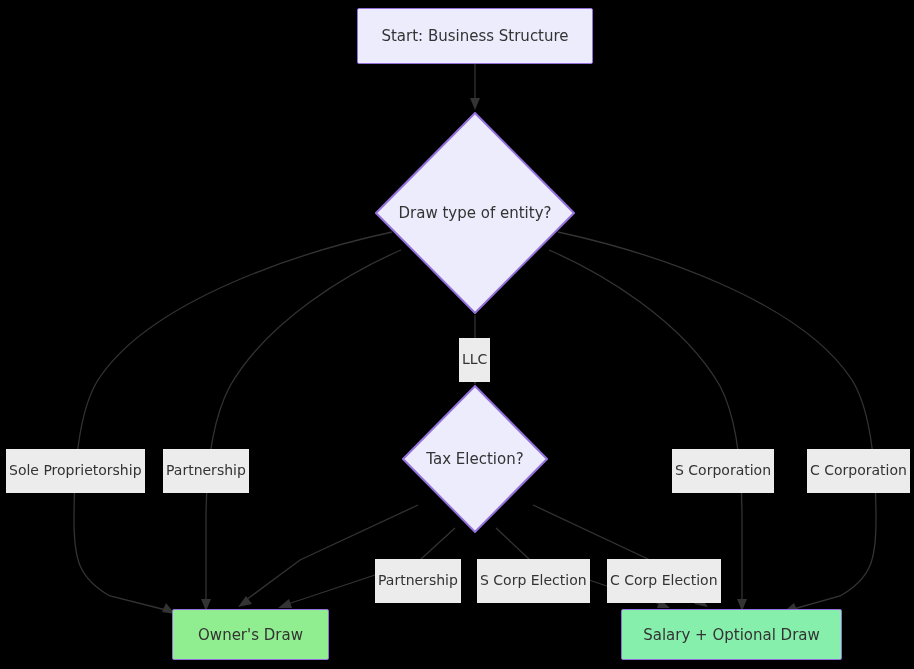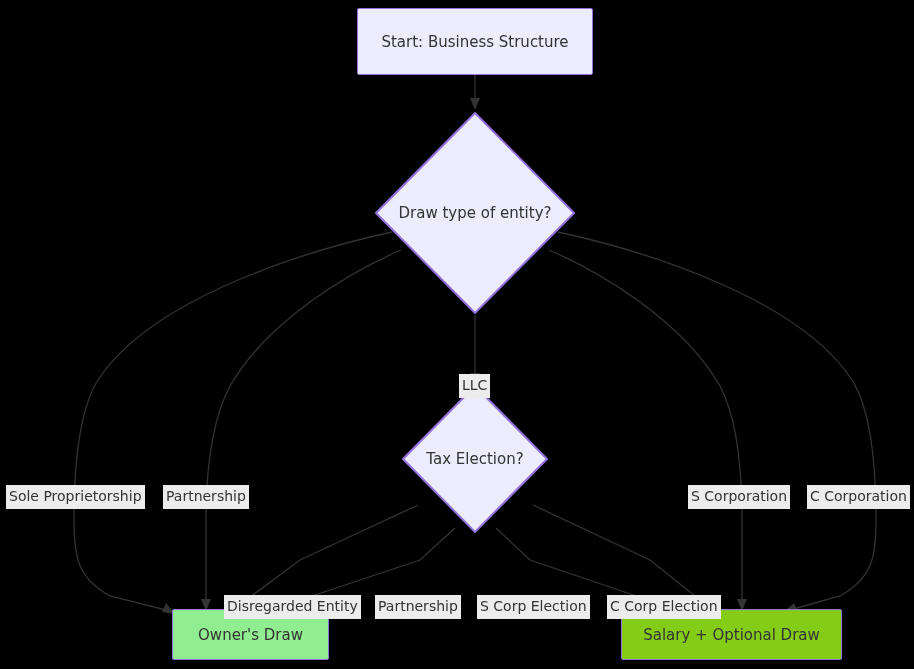--- a/index.html
+++ b/index.html
@@ -49,21 +49,21 @@
     border-radius: 2px;
   }
   .node-start {
     background: #ececfc;
   }
   .node-green {
     background: #90ee90;
     margin-left: 44px;
   }
   .node-blue {
-    background: #84cc16;
+    background: #86efac;
   }
   .node-diamond {
     background: transparent;
     border: none;
   }
   .diamond-shape {
     position: absolute;
     left: 0;
     top: 0;
     width: 100%;
@@ -75,24 +75,23 @@
     color: #333333;
     font-size: 15px;
     white-space: nowrap;
   }
   .edge-label {
     position: absolute;
     background: #ececec;
     color: #333333;
     font-size: 14px;
     line-height: 1.25;
-    padding: 3px 3px;
+    padding: 13px 3px;
     white-space: nowrap;
     box-sizing: border-box;
-    margin-top: 36px;
   }
 </style>
 </head>
 <body>
 
 <div id="canvas">
 
   <svg id="edges" viewBox="0 0 914 669" xmlns="http://www.w3.org/2000/svg">
 
     <g>
@@ -139,21 +138,21 @@
       <path class="edge-path" d="M496,528 L530,560 L660,604"></path>
       <polygon class="arrow-head" points="670,608 657,608 660,599"></polygon>
     </g>
 
     <g>
       <path class="edge-path" d="M533,505 L650,560 L700,600"></path>
       <polygon class="arrow-head" points="708,607 694,604 700,596"></polygon>
     </g>
   </svg>
 
-  <div class="node node-rect node-start" style="left:357px; top:8px; width:236px; height:67px;">
+  <div class="node node-rect node-start" style="left:357px; top:8px; width:236px; height:56px;">
     <span>Start: Business Structure</span>
   </div>
 
   <div class="node node-diamond" style="left:375px; top:112px; width:200px; height:202px;">
     <svg class="diamond-shape" viewBox="0 0 200 202" preserveAspectRatio="none" xmlns="http://www.w3.org/2000/svg">
       <polygon points="100,1 199,101 100,201 1,101" fill="#ececfc" stroke="#9370db" stroke-width="2"></polygon>
     </svg>
     <span class="diamond-label">Draw type of entity?</span>
   </div>
 
@@ -171,25 +170,24 @@
   <div class="node node-rect node-blue" style="left:621px; top:609px; width:221px; height:51px;">
     <span>Salary + Optional Draw</span>
   </div>
 
   <div class="edge-label" style="left:6px; top:449px;">Sole Proprietorship</div>
 
   <div class="edge-label" style="left:163px; top:449px;">Partnership</div>
 
   <div class="edge-label" style="left:459px; top:338px;">LLC</div>
 
-  <div class="edge-label" style="left:688px; top:449px;">S Corporation</div>
+  <div class="edge-label" style="left:672px; top:449px;">S Corporation</div>
 
   <div class="edge-label" style="left:807px; top:449px;">C Corporation</div>
 
-  <div class="edge-label" style="left:224px; top:559px;">Disregarded Entity</div>
 
   <div class="edge-label" style="left:375px; top:559px;">Partnership</div>
 
   <div class="edge-label" style="left:477px; top:559px;">S Corp Election</div>
 
   <div class="edge-label" style="left:607px; top:559px;">C Corp Election</div>
 
 </div>
 
 </body></html>

